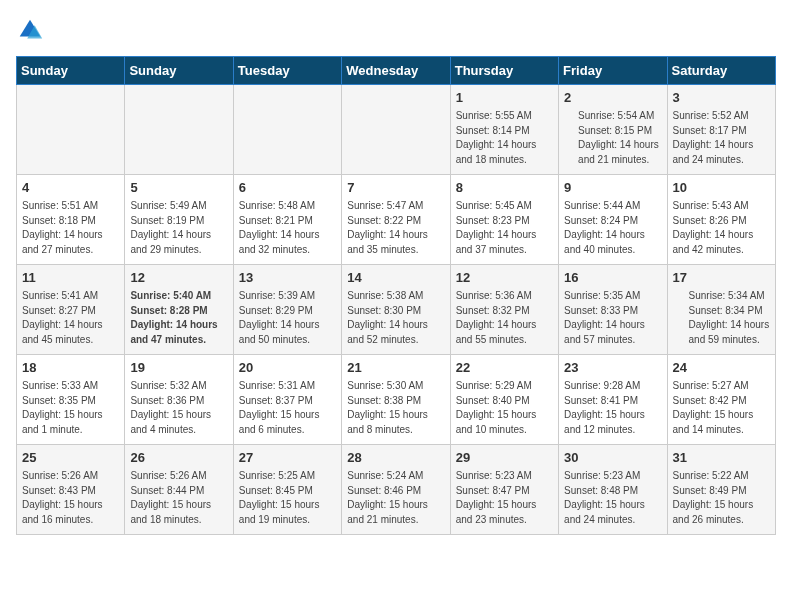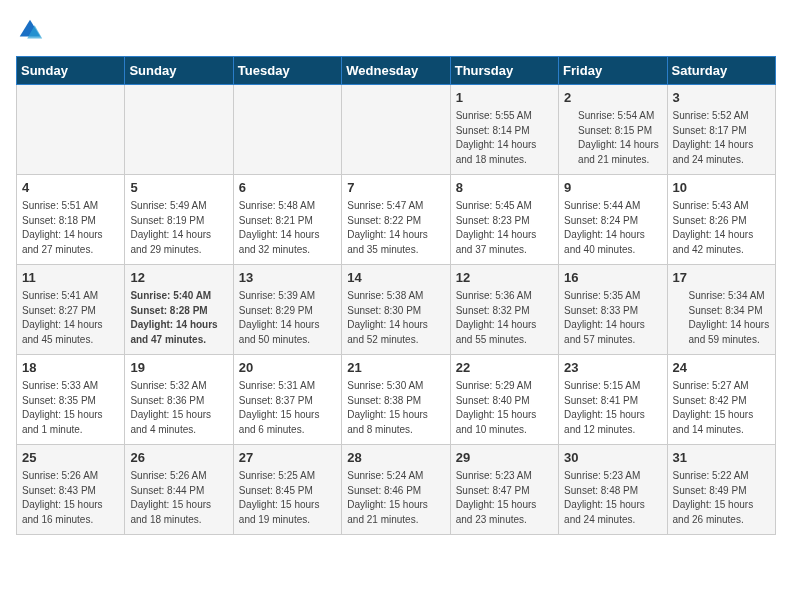--- a/index.html
+++ b/index.html
@@ -284,21 +284,21 @@
         </td>
         <td>
           <span class="day-number">22</span>
           <div class="day-info" style="white-space: pre-line;">Sunrise: 5:29 AM
 Sunset: 8:40 PM
 Daylight: 15 hours
 and 10 minutes.</div>
         </td>
         <td>
           <span class="day-number">23</span>
-          <div class="day-info" style="white-space: pre-line;">Sunrise: 5:15 AM
+          <div class="day-info" style="white-space: pre-line;">Sunrise: 9:28 AM
 Sunset: 8:41 PM
 Daylight: 15 hours
 and 12 minutes.</div>
         </td>
         <td>
           <span class="day-number">24</span>
           <div class="day-info" style="white-space: pre-line;">Sunrise: 5:27 AM
 Sunset: 8:42 PM
 Daylight: 15 hours
 and 14 minutes.</div>

